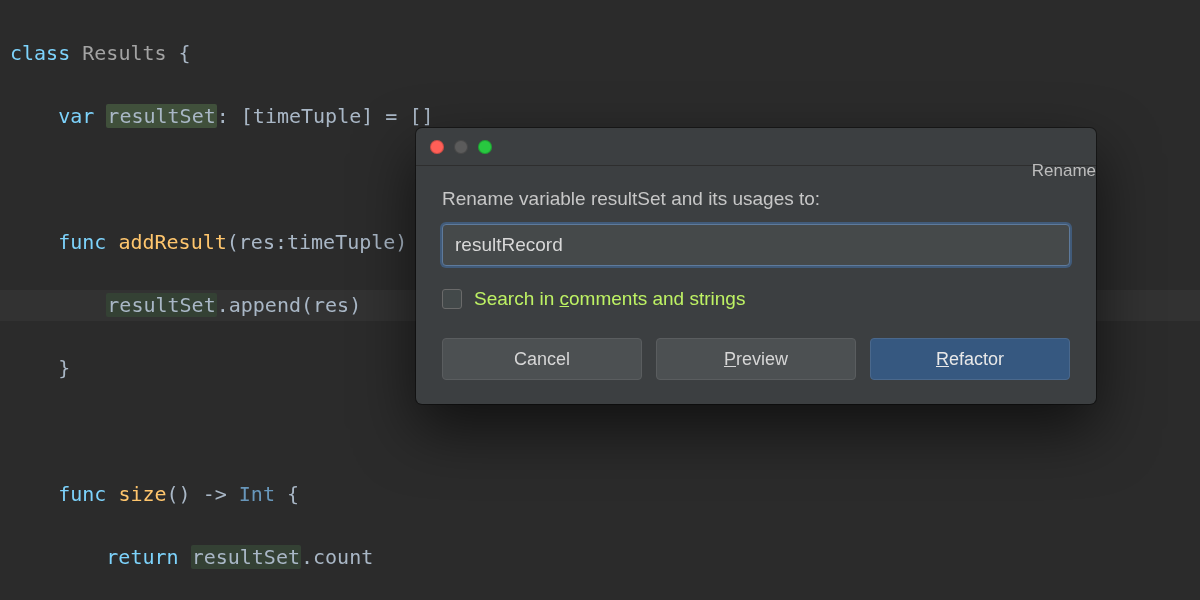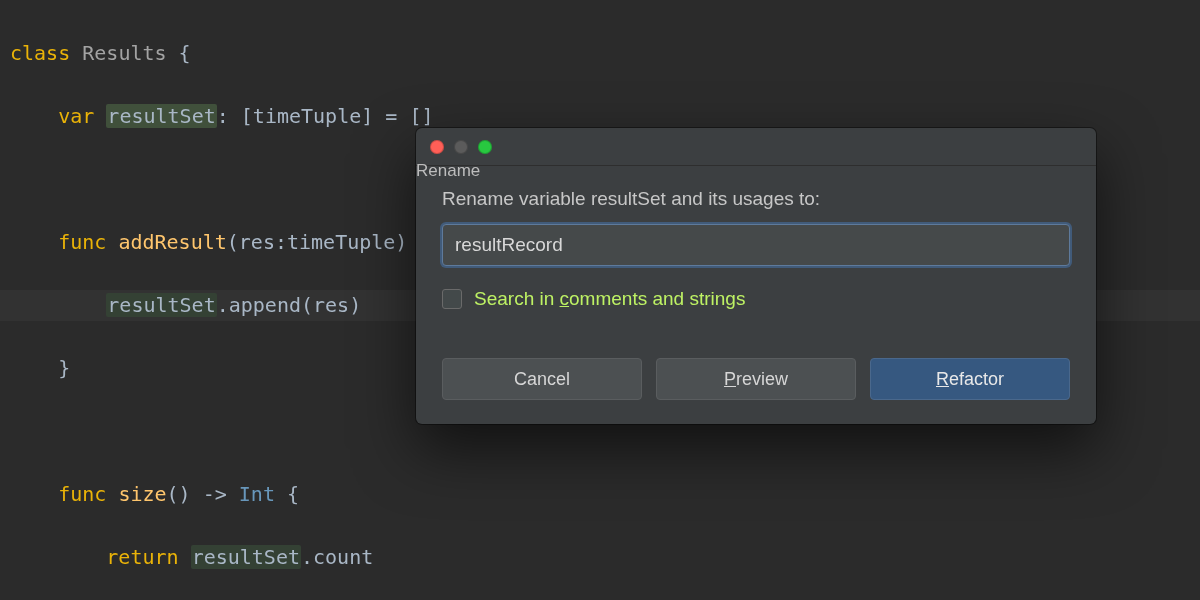--- a/index.html
+++ b/index.html
@@ -11,21 +11,21 @@
     position: relative;
     color: #a9b7c6;
   }
   .editor {
     padding: 6px 0 0 0;
     white-space: pre;
     line-height: 31.5px;
   }
   .line { position: relative; padding-left: 10px; }
   .line.highlight-line { background: #323232; }
-  .kw   { color: #eab308; }
+  .kw   { color: #7dd3fc; }
   .type { color: #6897bb; }
   .func { color: #ffc66d; }
   .plain{ color: #a9b7c6; }
   .classname { color: #a3a3a3; }
   .hl-var {
     background: #40503b;
     border-radius: 2px;
     padding: 0 1px;
   }
   .hl-read {
@@ -61,21 +61,21 @@
   }
   .dot {
     width: 14px; height: 14px; border-radius: 50%;
     box-shadow: inset 0 0 0 1px rgba(0,0,0,0.2);
   }
   .dot.red   { background: #ff5f57; }
   .dot.yellow{ background: #5b5b5b; }
   .dot.green { background: #28c840; }
   .titlebar-title {
     flex: 1;
-    text-align: left;
+    text-align: right;
     color: #bdbdbd;
     font-size: 17px;
     margin-top: 48px;
   }
   .dialog-body { padding: 22px 26px 24px 26px; }
   .prompt {
     color: #c7c7c7;
     font-size: 19px;
     margin-bottom: 14px;
   }
@@ -116,21 +116,20 @@
     height: 42px;
     border-radius: 4px;
     border: 1px solid #5a5d5f;
     background: #4c5052;
     color: #d6d6d6;
     font-size: 18px;
     display: flex;
     align-items: center;
     justify-content: center;
     cursor: default;
-    margin-top: 20px;
   }
   .btn.primary {
     background: #365880;
     border-color: #4a688c;
     color: #e8e8e8;
   }
   .mnemonic { text-decoration: underline; }
 </style>
 </head>
 <body>

